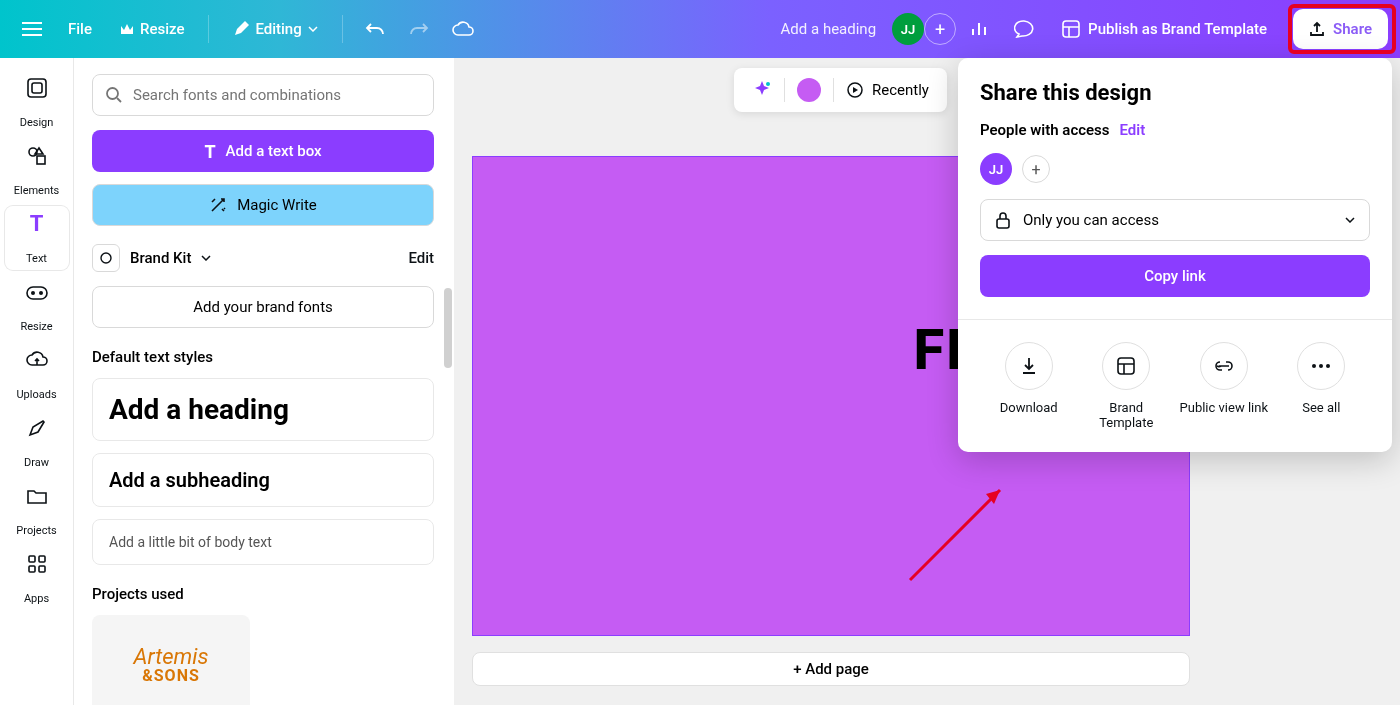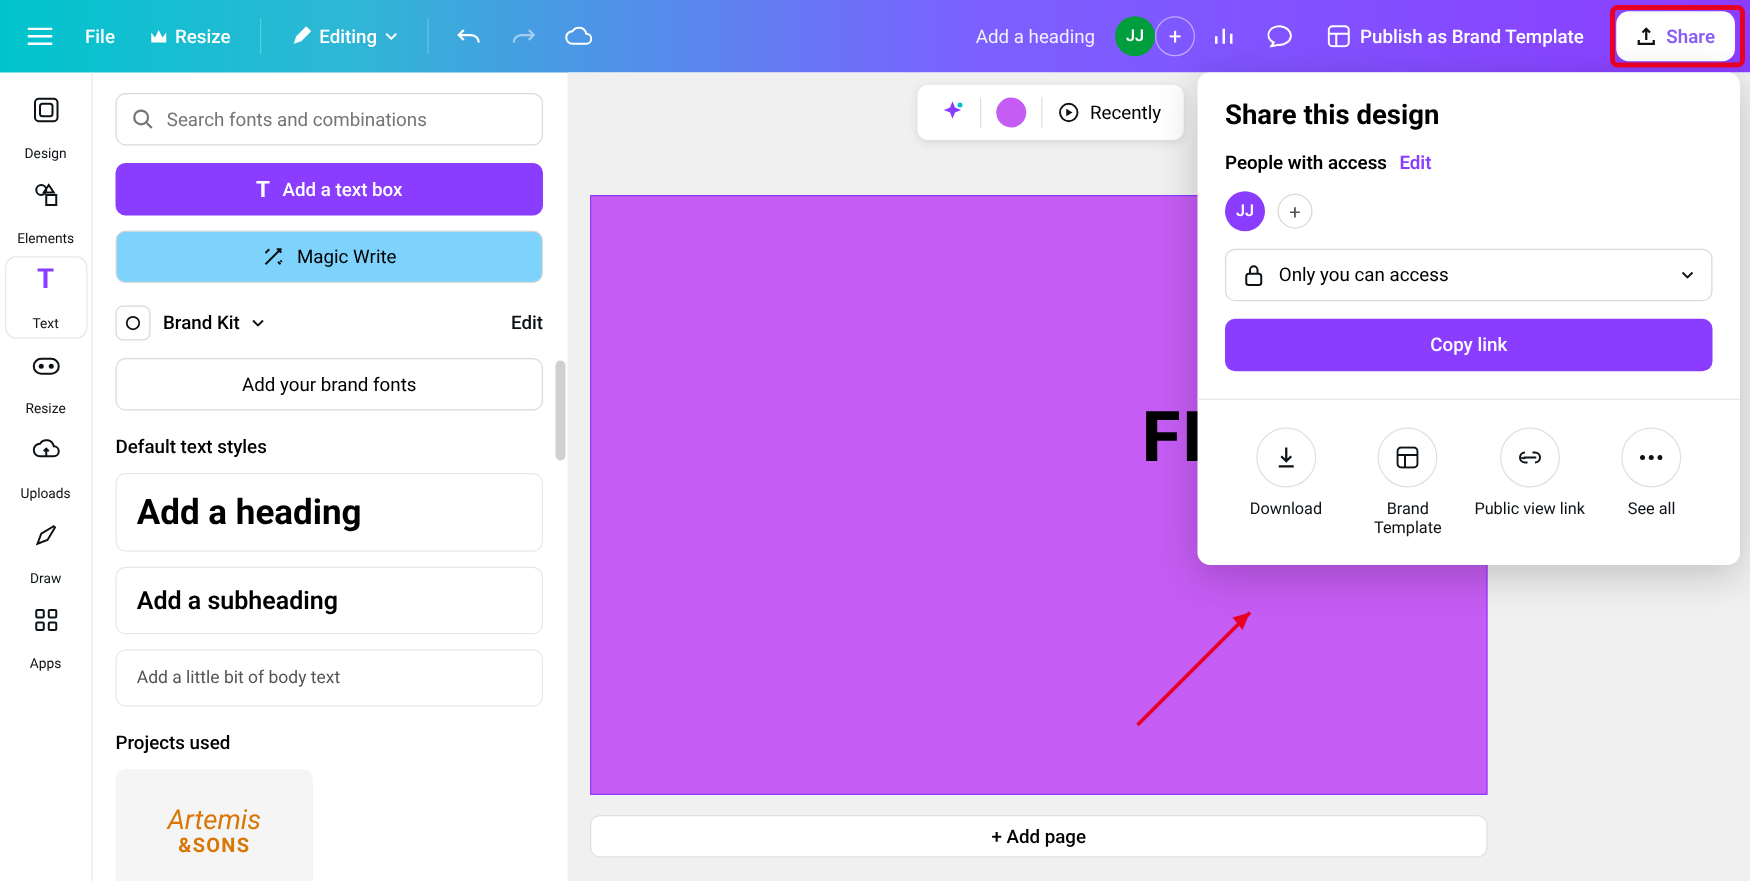--- a/index.html
+++ b/index.html
@@ -181,20 +181,28 @@
     <div class="rail-item">
         <div class="ri-icon">
           <svg width="20" height="20" viewBox="0 0 20 20">
             <path d="M3 17l3-8 10-6 1 1-6 10-8 3z" stroke="#0d1216" stroke-width="1.6" fill="none"></path>
           </svg>
         </div>
         <span>Draw</span>
       </div>
     <div class="rail-item">
         <div class="ri-icon">
+          <svg width="22" height="18" viewBox="0 0 22 18">
+            <path d="M2 4h6l2 2h10v10H2z" stroke="#0d1216" stroke-width="1.6" fill="none"></path>
+          </svg>
+        </div>
+        <span>Projects</span>
+      </div>
+    <div class="rail-item">
+        <div class="ri-icon">
           <svg width="20" height="20" viewBox="0 0 20 20">
             <rect x="2" y="2" width="6" height="6" rx="1" stroke="#0d1216" stroke-width="1.6" fill="none"></rect>
             <rect x="12" y="2" width="6" height="6" rx="1" stroke="#0d1216" stroke-width="1.6" fill="none"></rect>
             <rect x="2" y="12" width="6" height="6" rx="1" stroke="#0d1216" stroke-width="1.6" fill="none"></rect>
             <rect x="12" y="12" width="6" height="6" rx="1" stroke="#0d1216" stroke-width="1.6" fill="none"></rect>
           </svg>
         </div>
         <span>Apps</span>
       </div>
   </div>

